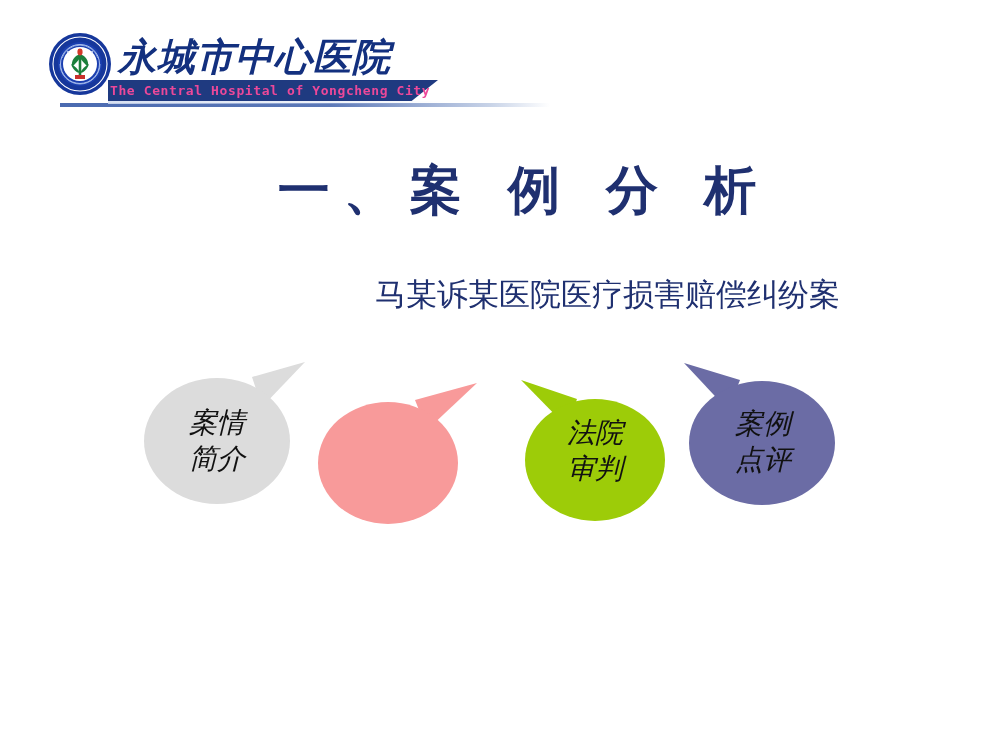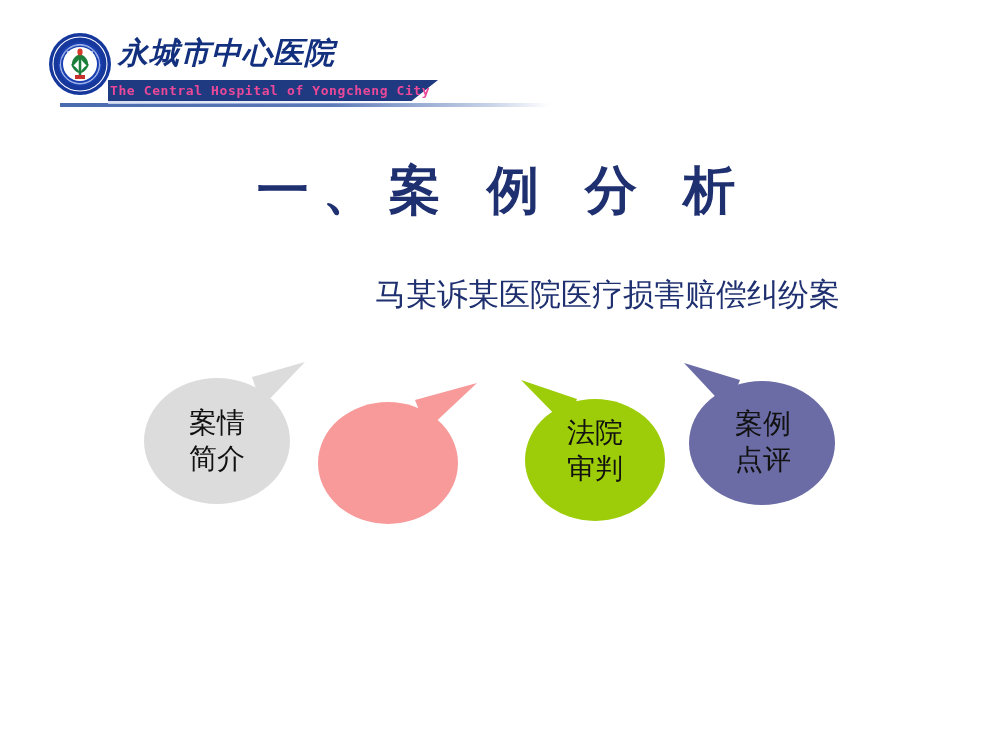--- a/index.html
+++ b/index.html
@@ -35,21 +35,21 @@
     left: 48px;
     top: 32px;
     width: 64px;
     height: 64px;
   }
   .hospital-name-cn {
     position: absolute;
     left: 118px;
     top: 38px;
     font-family: "DejaVu Serif", "Liberation Serif", serif;
-    font-size: 30px;
+    font-size: 38px;
     font-weight: bold;
     font-style: italic;
     color: #13307F;
     letter-spacing: 1px;
     white-space: nowrap;
     line-height: 1;
   }
   .banner-en {
     position: absolute;
     left: 108px;
@@ -84,21 +84,21 @@
     left: 108px;
     top: 101px;
     width: 340px;
     height: 3px;
     background: linear-gradient(90deg, rgba(210,220,240,0.9), rgba(255,255,255,0));
   }
 
   
   .title-block {
     position: absolute;
-    left: 183px;
+    left: 204px;
     top: 160px;
     width: 640px;
     text-align: center;
   }
   .main-title {
     font-family: "DejaVu Sans", "Liberation Sans", sans-serif;
     font-size: 52px;
     font-weight: bold;
     color: #1F3070;
     letter-spacing: 14px;
@@ -119,20 +119,21 @@
     line-height: 44px;
   }
 
   
   .bubbles {
     position: absolute;
     left: 0;
     top: 350px;
     width: 812px;
     height: 200px;
+    font-style: italic;
   }
   .bubble {
     position: absolute;
   }
   .bubble svg {
     position: absolute;
     left: 0;
     top: 0;
     display: block;
   }

